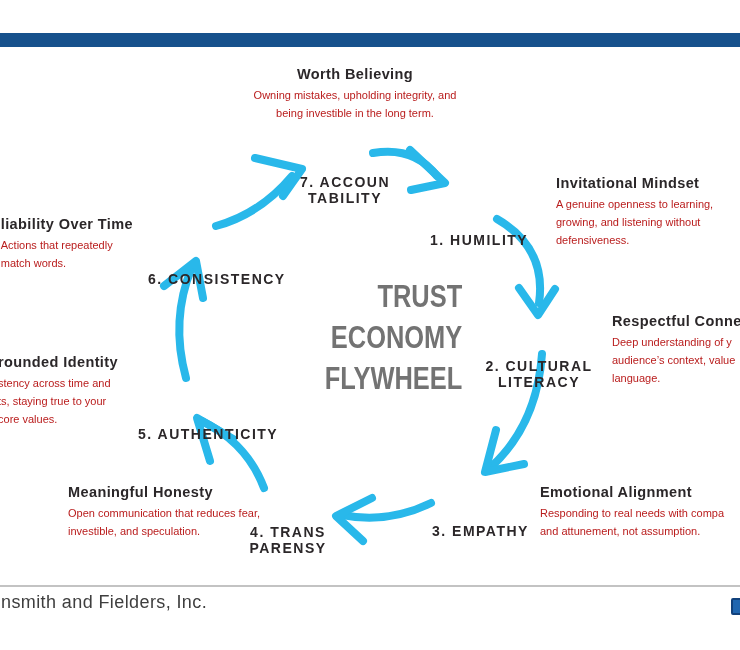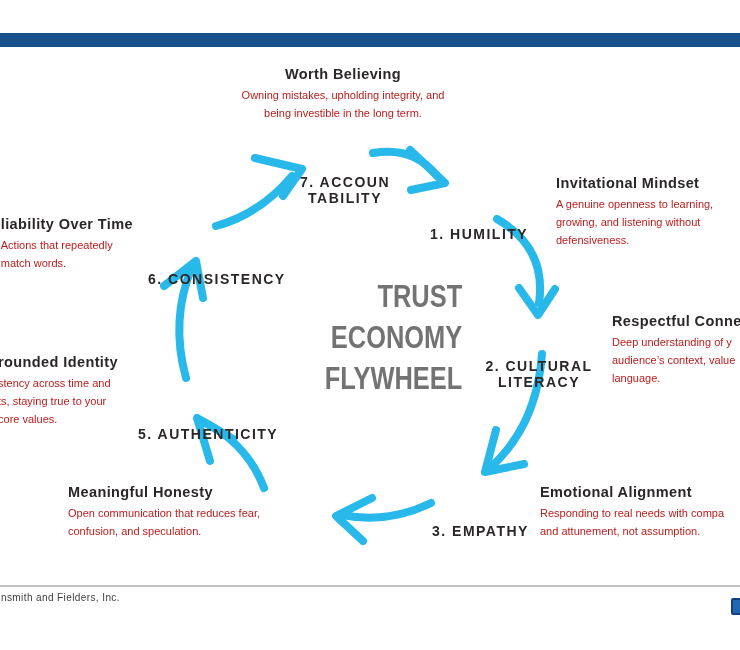--- a/index.html
+++ b/index.html
@@ -31,21 +31,21 @@
     position:absolute;left:262px;top:276px;width:220px;text-align:right;
     font-weight:bold;color:#737373;
   }
   .title .tline{
     display:block;font-size:31px;line-height:41px;letter-spacing:0px;
     transform:scaleX(0.82);transform-origin:50% 50%;white-space:nowrap;
   }
   
   .footrule{position:absolute;left:0;top:585px;width:740px;height:2px;background:#c3c3c3;}
   .foottext{
-    position:absolute;left:1px;top:592px;font-size:10px;letter-spacing:.4px;
+    position:absolute;left:1px;top:592px;font-size:18px;letter-spacing:.4px;
     color:#3e3e3e;white-space:nowrap;
   }
   .footlogo{
     position:absolute;left:731px;top:598px;width:11px;height:13px;
     background:#2066b0;border:2px solid #11417c;border-radius:2px;
   }
 </style>
 </head>
 <body>
 
@@ -73,30 +73,34 @@
   <div class="title">
     <span class="tline">TRUST</span>
     <span class="tline">ECONOMY</span>
     <span class="tline">FLYWHEEL</span>
   </div>
 
   <div class="step center" style="left:283px;top:137px;width:124px;">
     <div>7. ACCOUN</div>
     <div>TABILITY</div>
   </div>
-  <div class="step" style="left:430px;top:189px;">1. HUMILITY</div>
+  <div class="step" style="left:430px;top:195px;">1. HUMILITY</div>
   <div class="step center" style="left:483px;top:321px;width:112px;">
     <div>2. CULTURAL</div>
     <div>LITERACY</div>
   </div>
   <div class="step" style="left:432px;top:486px;">3. EMPATHY</div>
+  <div class="step center" style="left:239px;top:487px;width:98px;">
+    <div>4. TRANS</div>
+    <div>PARENSY</div>
+  </div>
   <div class="step" style="left:138px;top:389px;">5. AUTHENTICITY</div>
   <div class="step" style="left:148px;top:234px;">6. CONSISTENCY</div>
 
-  <div class="ann al-c" style="left:168px;top:66px;width:350px;">
+  <div class="ann al-c" style="left:180px;top:66px;width:350px;">
     <div class="ttl">Worth Believing</div>
     <div class="bd">Owning mistakes, upholding integrity, and</div>
     <div class="bd">being investible in the long term.</div>
   </div>
 
   <div class="ann" style="left:556px;top:175px;">
     <div class="ttl">Invitational Mindset</div>
     <div class="bd">A genuine openness to learning,</div>
     <div class="bd">growing, and listening without</div>
     <div class="bd">defensiveness.</div>
@@ -111,21 +115,21 @@
 
   <div class="ann" style="left:540px;top:484px;">
     <div class="ttl">Emotional Alignment</div>
     <div class="bd">Responding to real needs with compa</div>
     <div class="bd">and attunement, not assumption.</div>
   </div>
 
   <div class="ann al-r" style="right:480px;top:484px;">
     <div class="ttl">Meaningful Honesty</div>
     <div class="bd">Open communication that reduces fear,</div>
-    <div class="bd">confusion, and speculation.</div>
+    <div class="bd">investible, and speculation.</div>
   </div>
 
   <div class="ann al-r" style="right:622px;top:354px;">
     <div class="ttl">rounded Identity</div>
     <div class="bd">stency across time and</div>
     <div class="bd">ts, staying true to your</div>
     <div class="bd">core values.</div>
   </div>
 
   <div class="ann al-r" style="right:607px;top:216px;">

